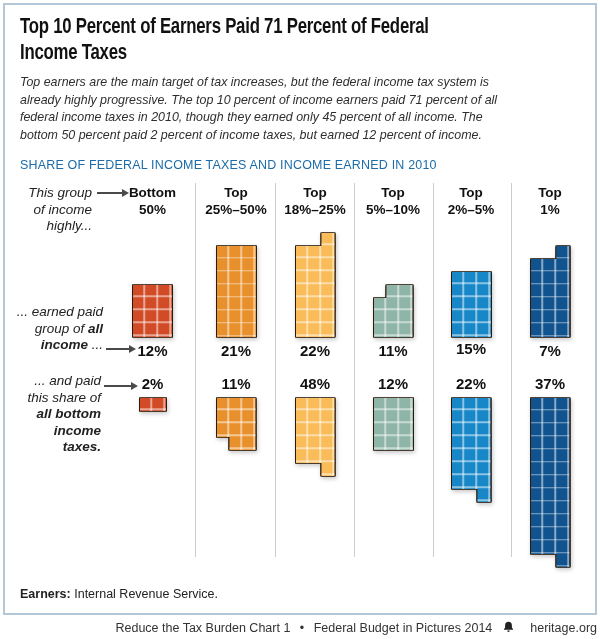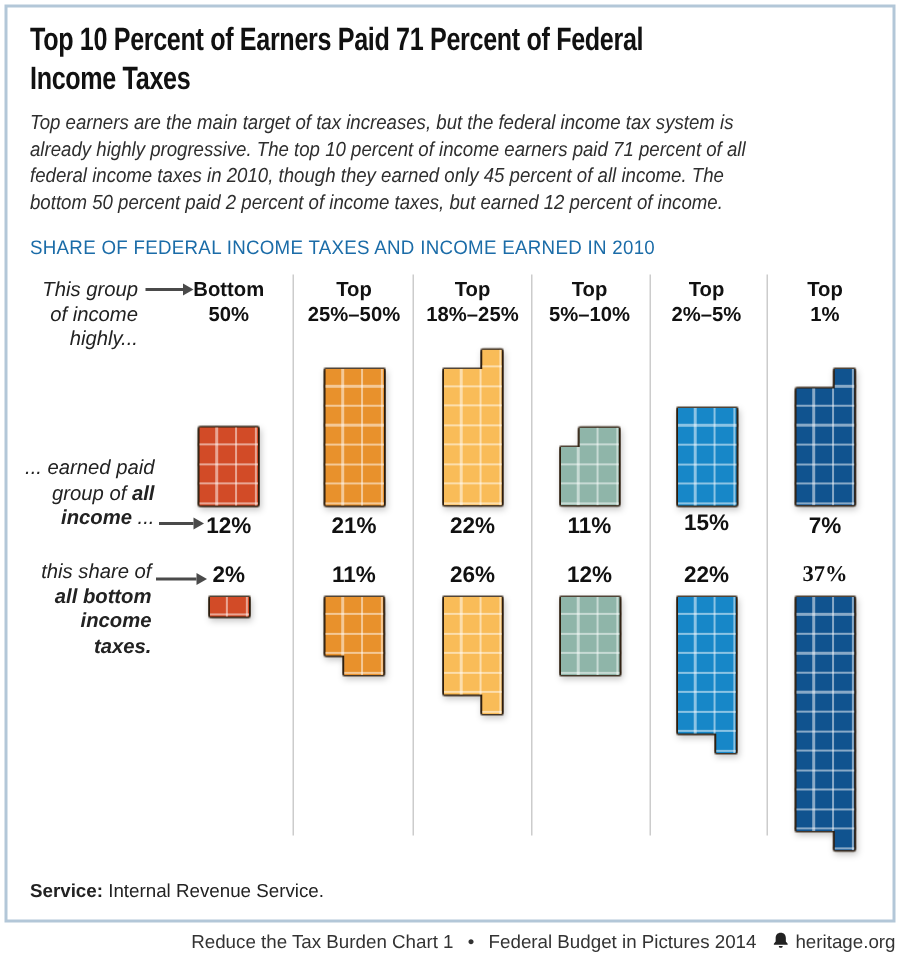--- a/index.html
+++ b/index.html
@@ -94,21 +94,21 @@
       <div class="waffle" style="width: 39px; height: 91px; background-color: rgb(232, 145, 44); background-image: repeating-linear-gradient(to right, transparent 0px, transparent 11.5px, rgba(255, 255, 255, 0.5) 11.5px, rgba(255, 255, 255, 0.5) 13px), repeating-linear-gradient(transparent 0px, transparent 11.5px, rgba(255, 255, 255, 0.5) 11.5px, rgba(255, 255, 255, 0.5) 13px);"></div>
     </div>
     <div class="waffle-wrap" style="left: 216.5px; top: 398px;">
       <div class="waffle" style="width: 39px; height: 52px; background-color: rgb(232, 145, 44); background-image: repeating-linear-gradient(to right, transparent 0px, transparent 11.5px, rgba(255, 255, 255, 0.5) 11.5px, rgba(255, 255, 255, 0.5) 13px), repeating-linear-gradient(transparent 0px, transparent 11.5px, rgba(255, 255, 255, 0.5) 11.5px, rgba(255, 255, 255, 0.5) 13px); clip-path: polygon(0px 0px, 39px 0px, 39px 52px, 13px 52px, 13px 39px, 0px 39px);"></div>
     </div>
     <div class="col-header" style="left: 275px; top: 185px;">
       <div class="">Top</div>
       <div class="">18%–25%</div>
     </div>
     <div class="pct" style="left: 285px; top: 342px;">22%</div>
-    <div class="pct" style="left: 285px; top: 375px;">26%</div>
+    <div class="pct" style="left: 285px; top: 375px;">48%</div>
     <div class="waffle-wrap" style="left: 295.5px; top: 233px;">
       <div class="waffle" style="width: 39px; height: 104px; background-color: rgb(249, 188, 88); background-image: repeating-linear-gradient(to right, transparent 0px, transparent 11.5px, rgba(255, 255, 255, 0.5) 11.5px, rgba(255, 255, 255, 0.5) 13px), repeating-linear-gradient(transparent 0px, transparent 11.5px, rgba(255, 255, 255, 0.5) 11.5px, rgba(255, 255, 255, 0.5) 13px); clip-path: polygon(26px 0px, 39px 0px, 39px 104px, 0px 104px, 0px 13px, 26px 13px);"></div>
     </div>
     <div class="waffle-wrap" style="left: 295.5px; top: 398px;">
       <div class="waffle" style="width: 39px; height: 78px; background-color: rgb(249, 188, 88); background-image: repeating-linear-gradient(to right, transparent 0px, transparent 11.5px, rgba(255, 255, 255, 0.5) 11.5px, rgba(255, 255, 255, 0.5) 13px), repeating-linear-gradient(transparent 0px, transparent 11.5px, rgba(255, 255, 255, 0.5) 11.5px, rgba(255, 255, 255, 0.5) 13px); clip-path: polygon(0px 0px, 39px 0px, 39px 78px, 26px 78px, 26px 65px, 0px 65px);"></div>
     </div>
     <div class="col-header" style="left: 353px; top: 185px;">
       <div class="">Top</div>
       <div class="">5%–10%</div>
     </div>
@@ -130,21 +130,21 @@
       <div class="waffle" style="width: 39px; height: 65px; background-color: rgb(23, 135, 200); background-image: repeating-linear-gradient(to right, transparent 0px, transparent 11.5px, rgba(255, 255, 255, 0.5) 11.5px, rgba(255, 255, 255, 0.5) 13px), repeating-linear-gradient(transparent 0px, transparent 11.5px, rgba(255, 255, 255, 0.5) 11.5px, rgba(255, 255, 255, 0.5) 13px);"></div>
     </div>
     <div class="waffle-wrap" style="left: 451.5px; top: 398px;">
       <div class="waffle" style="width: 39px; height: 104px; background-color: rgb(23, 135, 200); background-image: repeating-linear-gradient(to right, transparent 0px, transparent 11.5px, rgba(255, 255, 255, 0.5) 11.5px, rgba(255, 255, 255, 0.5) 13px), repeating-linear-gradient(transparent 0px, transparent 11.5px, rgba(255, 255, 255, 0.5) 11.5px, rgba(255, 255, 255, 0.5) 13px); clip-path: polygon(0px 0px, 39px 0px, 39px 104px, 26px 104px, 26px 91px, 0px 91px);"></div>
     </div>
     <div class="col-header" style="left: 510px; top: 185px;">
       <div class="">Top</div>
       <div class="">1%</div>
     </div>
     <div class="pct" style="left: 520px; top: 342px;">7%</div>
-    <div class="pct" style="left: 520px; top: 375px; font-family: Liberation Serif, serif;">37%</div>
+    <div class="pct" style="left: 520px; top: 375px;">37%</div>
     <div class="waffle-wrap" style="left: 530.5px; top: 246px;">
       <div class="waffle" style="width: 39px; height: 91px; background-color: rgb(16, 83, 143); background-image: repeating-linear-gradient(to right, transparent 0px, transparent 11.5px, rgba(255, 255, 255, 0.5) 11.5px, rgba(255, 255, 255, 0.5) 13px), repeating-linear-gradient(transparent 0px, transparent 11.5px, rgba(255, 255, 255, 0.5) 11.5px, rgba(255, 255, 255, 0.5) 13px); clip-path: polygon(26px 0px, 39px 0px, 39px 91px, 0px 91px, 0px 13px, 26px 13px);"></div>
     </div>
     <div class="waffle-wrap" style="left: 530.5px; top: 398px;">
       <div class="waffle" style="width: 39px; height: 169px; background-color: rgb(16, 83, 143); background-image: repeating-linear-gradient(to right, transparent 0px, transparent 11.5px, rgba(255, 255, 255, 0.5) 11.5px, rgba(255, 255, 255, 0.5) 13px), repeating-linear-gradient(transparent 0px, transparent 11.5px, rgba(255, 255, 255, 0.5) 11.5px, rgba(255, 255, 255, 0.5) 13px); clip-path: polygon(0px 0px, 39px 0px, 39px 169px, 26px 169px, 26px 156px, 0px 156px);"></div>
     </div>
   </div>
 
 <div id="group-label" class="side-label">
   <div>This group</div>
@@ -154,32 +154,33 @@
 <div class="arrow" style="left:97px;top:192px;width:25px;"></div>
 
 <div id="income-label" class="side-label">
   <div>... earned paid</div>
   <div><span>group of </span><b>all</b></div>
   <div><b>income</b><span> ...</span></div>
 </div>
 <div class="arrow" style="left:106px;top:348px;width:23px;"></div>
 
 <div id="tax-label" class="side-label">
+  <div>... and paid</div>
   <div>this share of</div>
   <div><b>all bottom</b></div>
   <div><b>income</b></div>
   <div><b>taxes.</b></div>
 </div>
 <div class="arrow" style="left:104px;top:385px;width:27px;"></div>
 
 <div id="source-line">
-  <b>Service:</b><span> Internal Revenue Service.</span>
+  <b>Earners:</b><span> Internal Revenue Service.</span>
 </div>
 
 <div id="footer-line">
   <span class="fseg">Reduce the Tax Burden Chart 1</span>
   <span class="fseg">•</span>
   <span class="fseg">Federal Budget in Pictures 2014</span>
   <svg width="13" height="12" viewBox="0 0 12 12">
     <path fill="#222" d="M6 .8C3.8.8 2.6 2.2 2.6 4.4v2.2L1.4 8.2v.6h9.2v-.6L9.4 6.6V4.4C9.4 2.2 8.2.8 6 .8zM4.7 9.6c0 .8.5 1.3 1.3 1.3s1.3-.5 1.3-1.3H4.7z"></path>
   </svg>
-  <span style="margin-left:0">heritage.org</span>
+  <span style="margin-left:12px">heritage.org</span>
 </div>
 
 </body></html>

